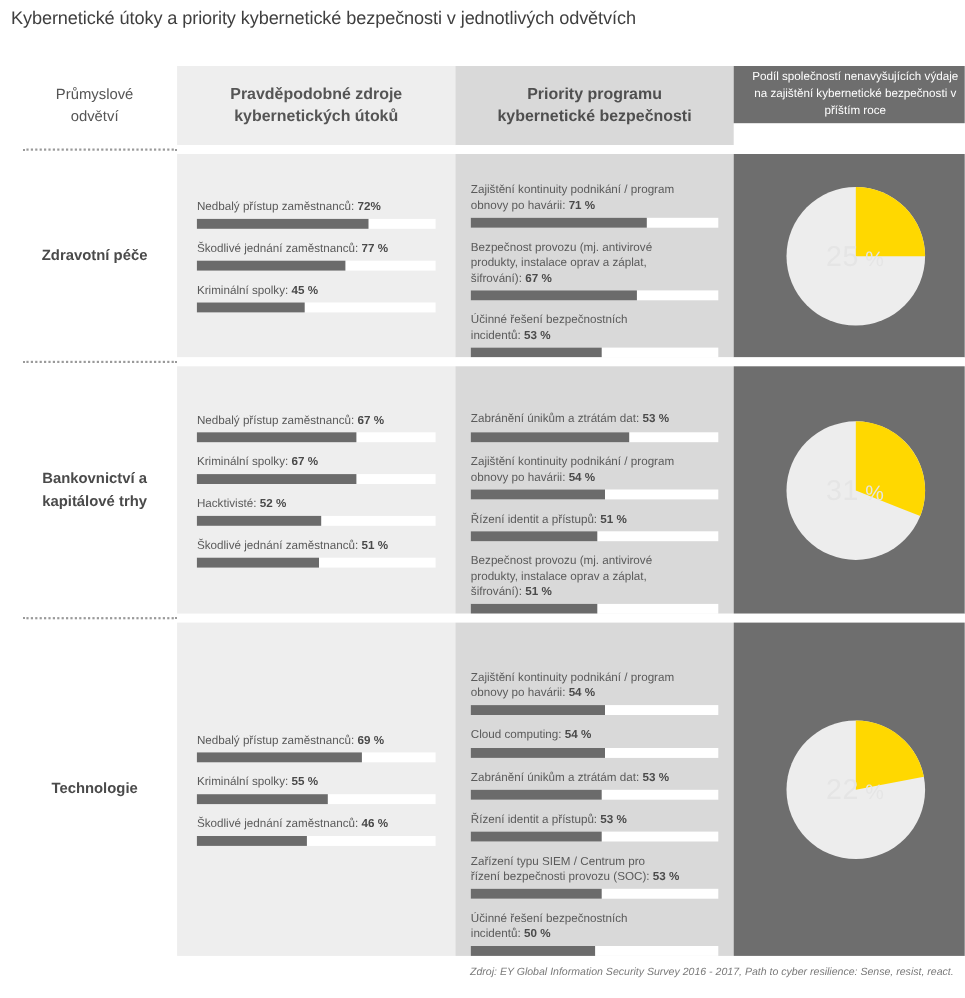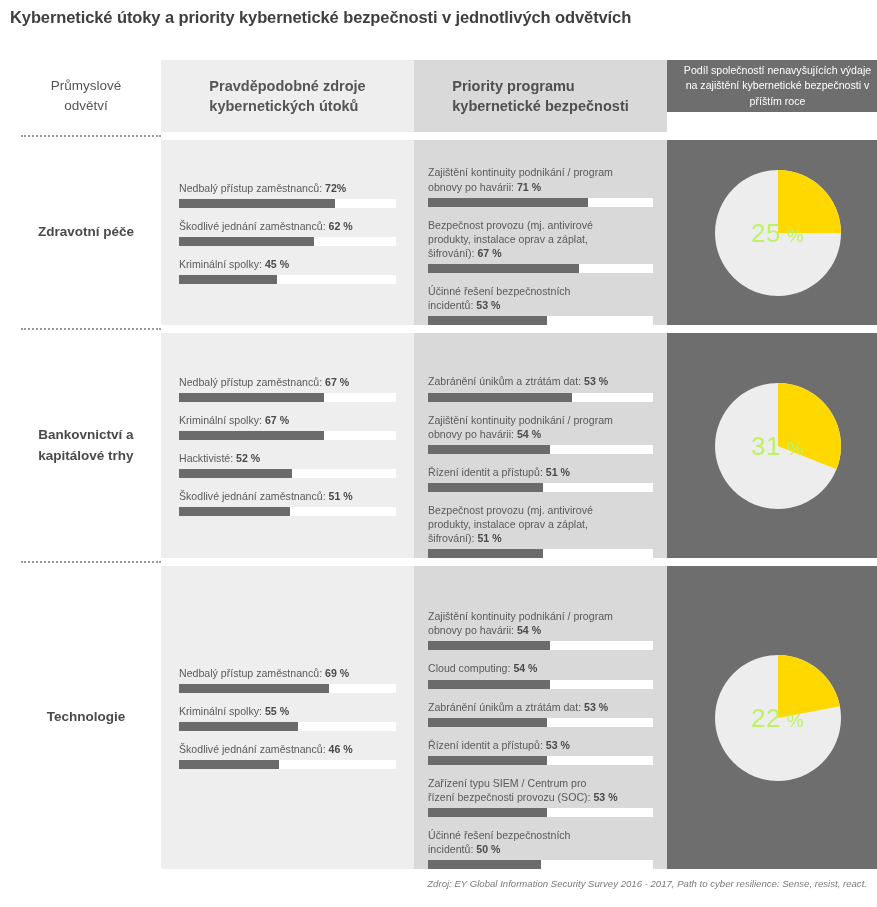--- a/index.html
+++ b/index.html
@@ -16,21 +16,21 @@
     position: relative;
   }
 
   
   .title {
     position: absolute;
     left: 10px;
     top: 8px;
     width: 860px;
     font-size: 16.5px;
-    font-weight: bold;
+    font-weight: normal;
     color: #3f3f3f;
     letter-spacing: -0.1px;
     white-space: nowrap;
   }
 
   
   .grid {
     position: absolute;
     left: 11px;
     top: 60px;
@@ -89,21 +89,21 @@
     font-size: 13.5px;
     color: #555555;
     line-height: 1.45;
     height: 72px;
   }
   .header .col-sources,
   .header .col-priorities {
     height: 72px;
     align-items: center;
     justify-content: center;
-    text-align: left;
+    text-align: center;
     font-size: 14.5px;
     font-weight: bold;
     color: #555555;
     line-height: 1.4;
     padding: 0 10px;
   }
   .header .col-priorities { color: #4f4f4f; }
   .header .col-pie {
     height: 52px;
     text-align: center;
@@ -169,21 +169,21 @@
   
   .pie-wrap { position: relative; width: 130px; height: 130px; }
   .pie-svg { display: block; }
   .pie-text {
     position: absolute;
     left: 0; right: 0;
     top: 50%;
     transform: translateY(-50%);
     text-align: center;
     font-size: 26px;
-    color: #bef264;
+    color: #e5e5e5;
     font-weight: normal;
     letter-spacing: 0.5px;
   }
   .pie-text .pct { font-size: 19px; }
 
   
   .footer {
     position: absolute;
     left: 0;
     top: 878px;
@@ -224,21 +224,21 @@
           <div class="industry-label" style="white-space: pre-line;">Zdravotní péče</div>
         </div>
         <div class="col-sources">
           <div class="bar-item">
             <div class="bar-label">Nedbalý přístup zaměstnanců: <b>72%</b></div>
             <div class="bar-track">
               <div class="bar-fill" style="width: 72%;"></div>
             </div>
           </div>
           <div class="bar-item">
-            <div class="bar-label">Škodlivé jednání zaměstnanců: <b>62 %</b></div>
+            <div class="bar-label">Škodlivé jednání zaměstnanců: <b>77 %</b></div>
             <div class="bar-track">
               <div class="bar-fill" style="width: 62%;"></div>
             </div>
           </div>
           <div class="bar-item">
             <div class="bar-label">Kriminální spolky: <b>45 %</b></div>
             <div class="bar-track">
               <div class="bar-fill" style="width: 45%;"></div>
             </div>
           </div>

